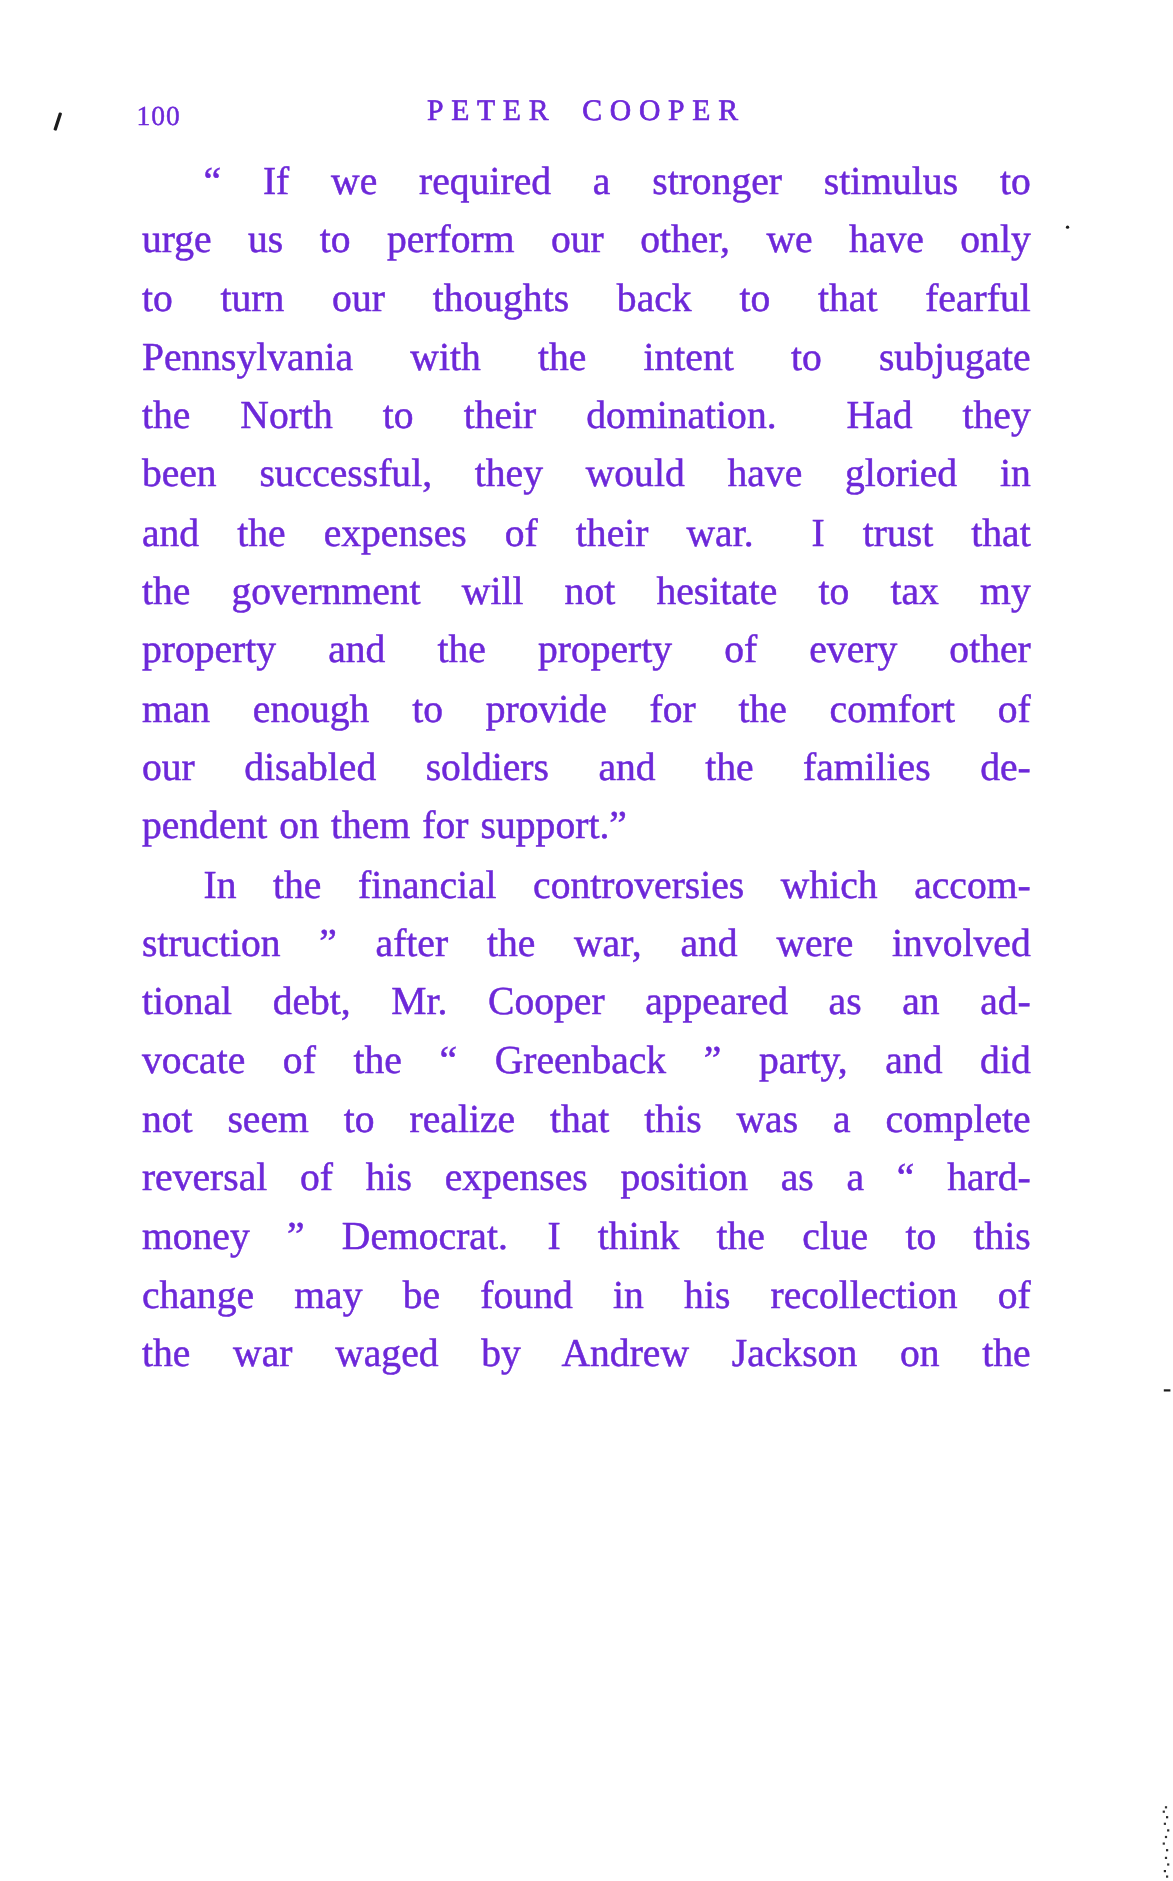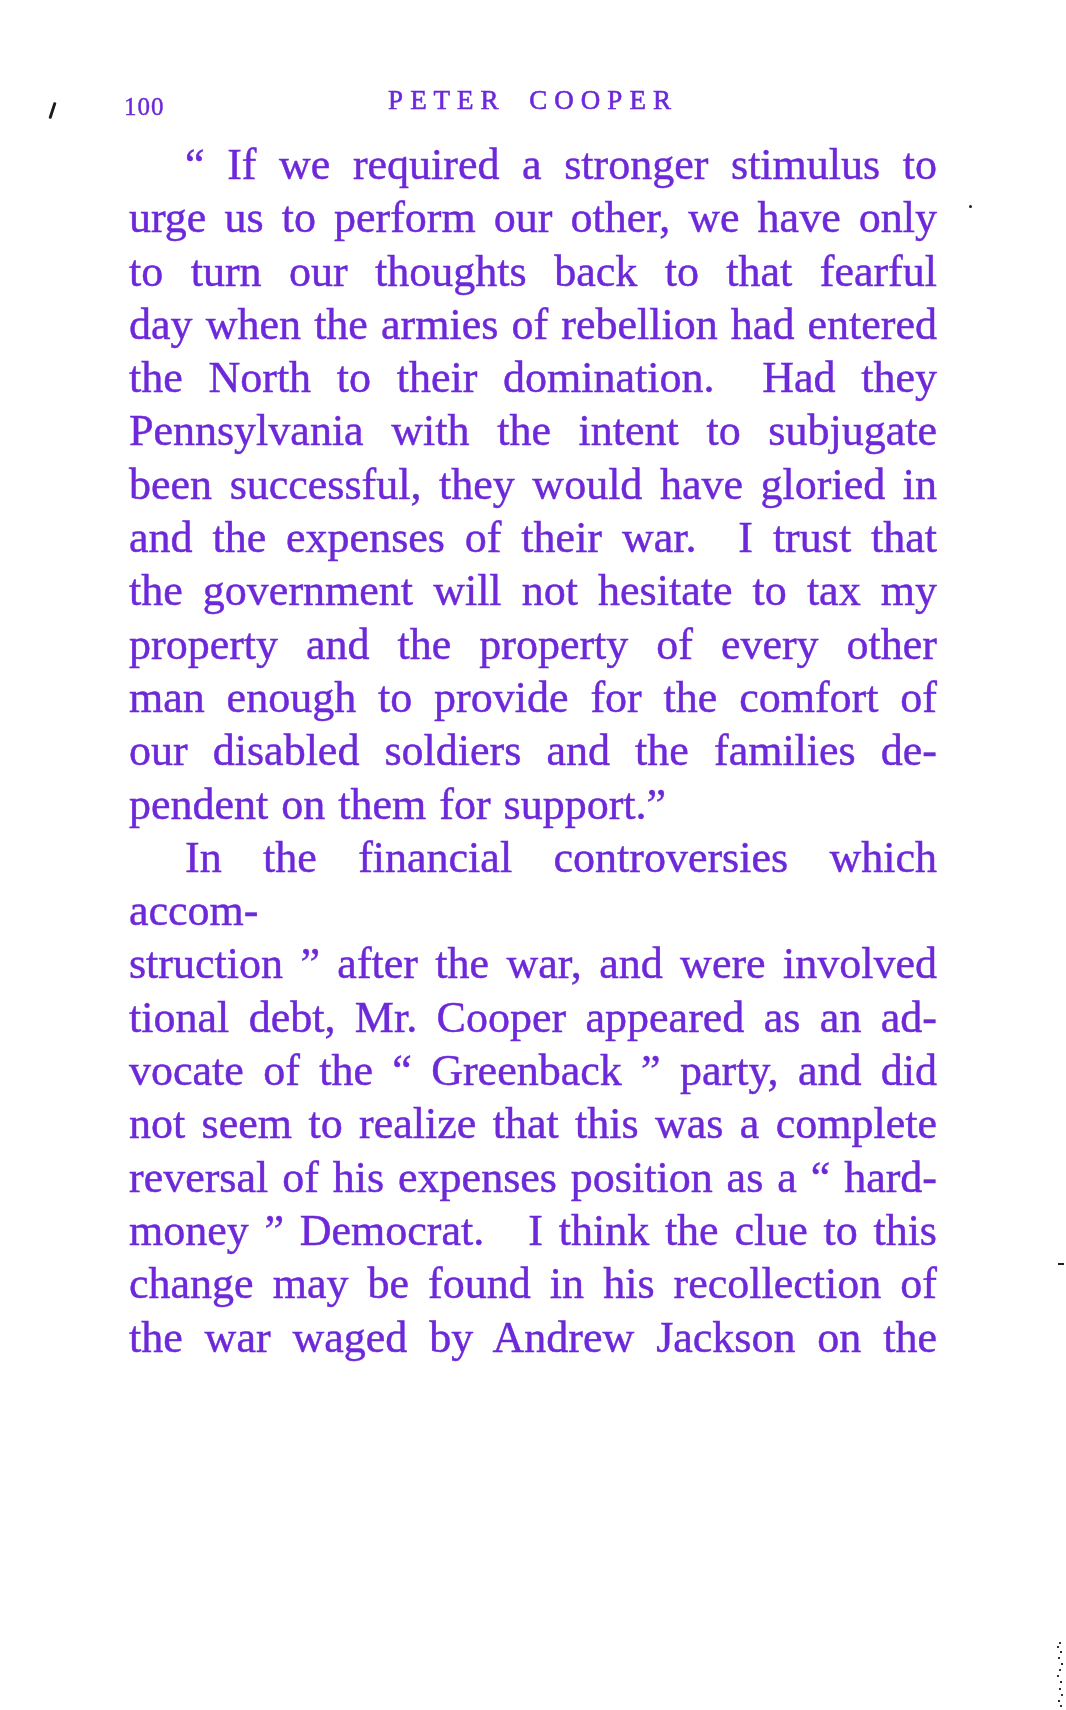--- a/index.html
+++ b/index.html
@@ -35,21 +35,21 @@
     letter-spacing: 7px;
     word-spacing: 10px;
     -webkit-text-stroke: 0.6px currentColor;
   }
   
   .text-block {
     position: absolute;
     left: 129px;
     top: 138px;
     width: 808px;
-    font-size: 44px;
+    font-size: 36px;
     line-height: 53.3px;
     -webkit-text-stroke: 0.45px currentColor;
   }
   .line {
     text-align: justify;
     text-align-last: justify;
     word-spacing: 2px;
     white-space: pre-wrap;
   }
   .paragraph .line:first-child { text-indent: 56px; }
@@ -90,23 +90,22 @@
   <header>
     <span class="page-number">100</span>
     <span class="running-head">PETER COOPER</span>
   </header>
 
   <main class="text-block">
     <div id="paragraph-1" class="paragraph">
         <div class="line">“ If we required a stronger stimulus to</div>
         <div class="line">urge us to perform our other, we have only</div>
         <div class="line">to turn our thoughts back to that fearful</div>
-        <div class="line">day when the armies of rebellion had entered</div>
+        <div class="line">Pennsylvania with the intent to subjugate</div>
         <div class="line">the North to their domination.  Had they</div>
-        <div class="line">Pennsylvania with the intent to subjugate</div>
         <div class="line">been successful, they would have gloried in</div>
         <div class="line">and the expenses of their war.  I trust that</div>
         <div class="line">the government will not hesitate to tax my</div>
         <div class="line">property and the property of every other</div>
         <div class="line">man enough to provide for the comfort of</div>
         <div class="line">our disabled soldiers and the families de-</div>
         <div class="line">pendent on them for support.”</div>
       </div>
     <div id="paragraph-2" class="paragraph">
         <div class="line">In the financial controversies which accom-</div>

